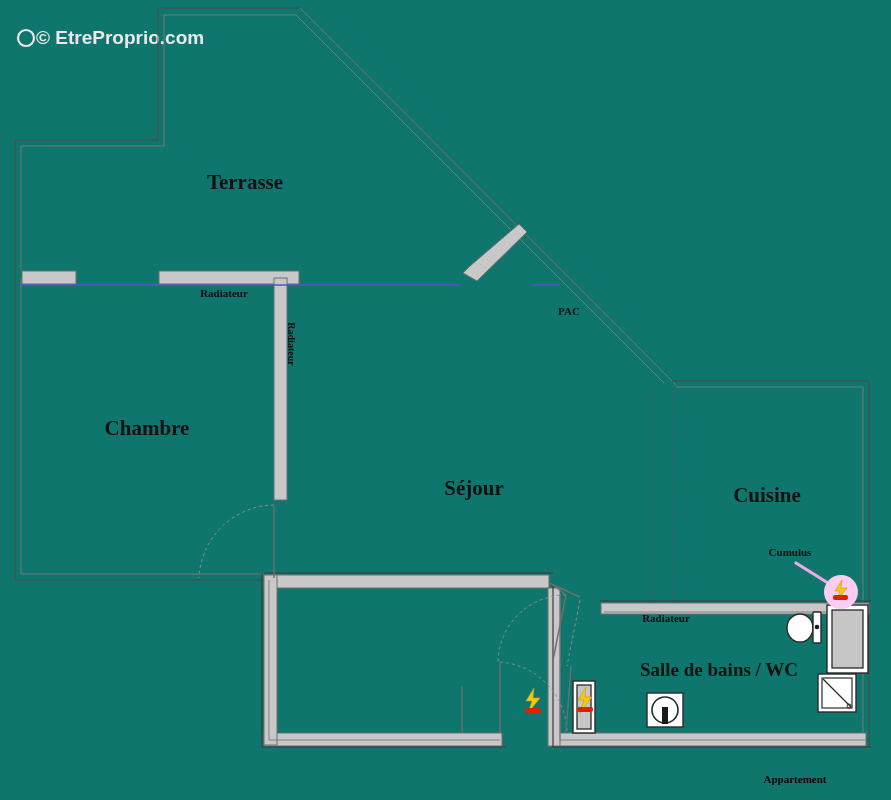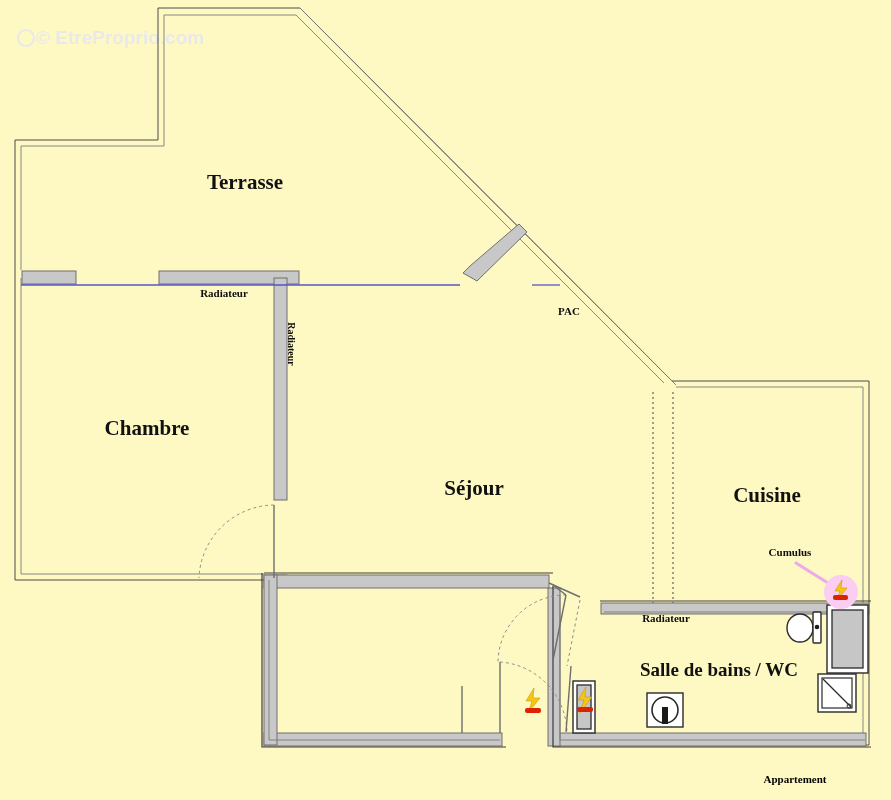--- a/index.html
+++ b/index.html
@@ -7,21 +7,21 @@
     padding: 0;
     background: #ffffff;
   }
   body {
     font-family: "Liberation Serif", serif;
   }
   #plan-root {
     position: relative;
     width: 891px;
     height: 800px;
-    background: #fef9c3;
+    background: #0f766e;
     overflow: hidden;
   }
   #plan-svg {
     position: absolute;
     left: 0;
     top: 0;
   }
   .room-label {
     font-family: "Liberation Serif", serif;
     font-weight: bold;

